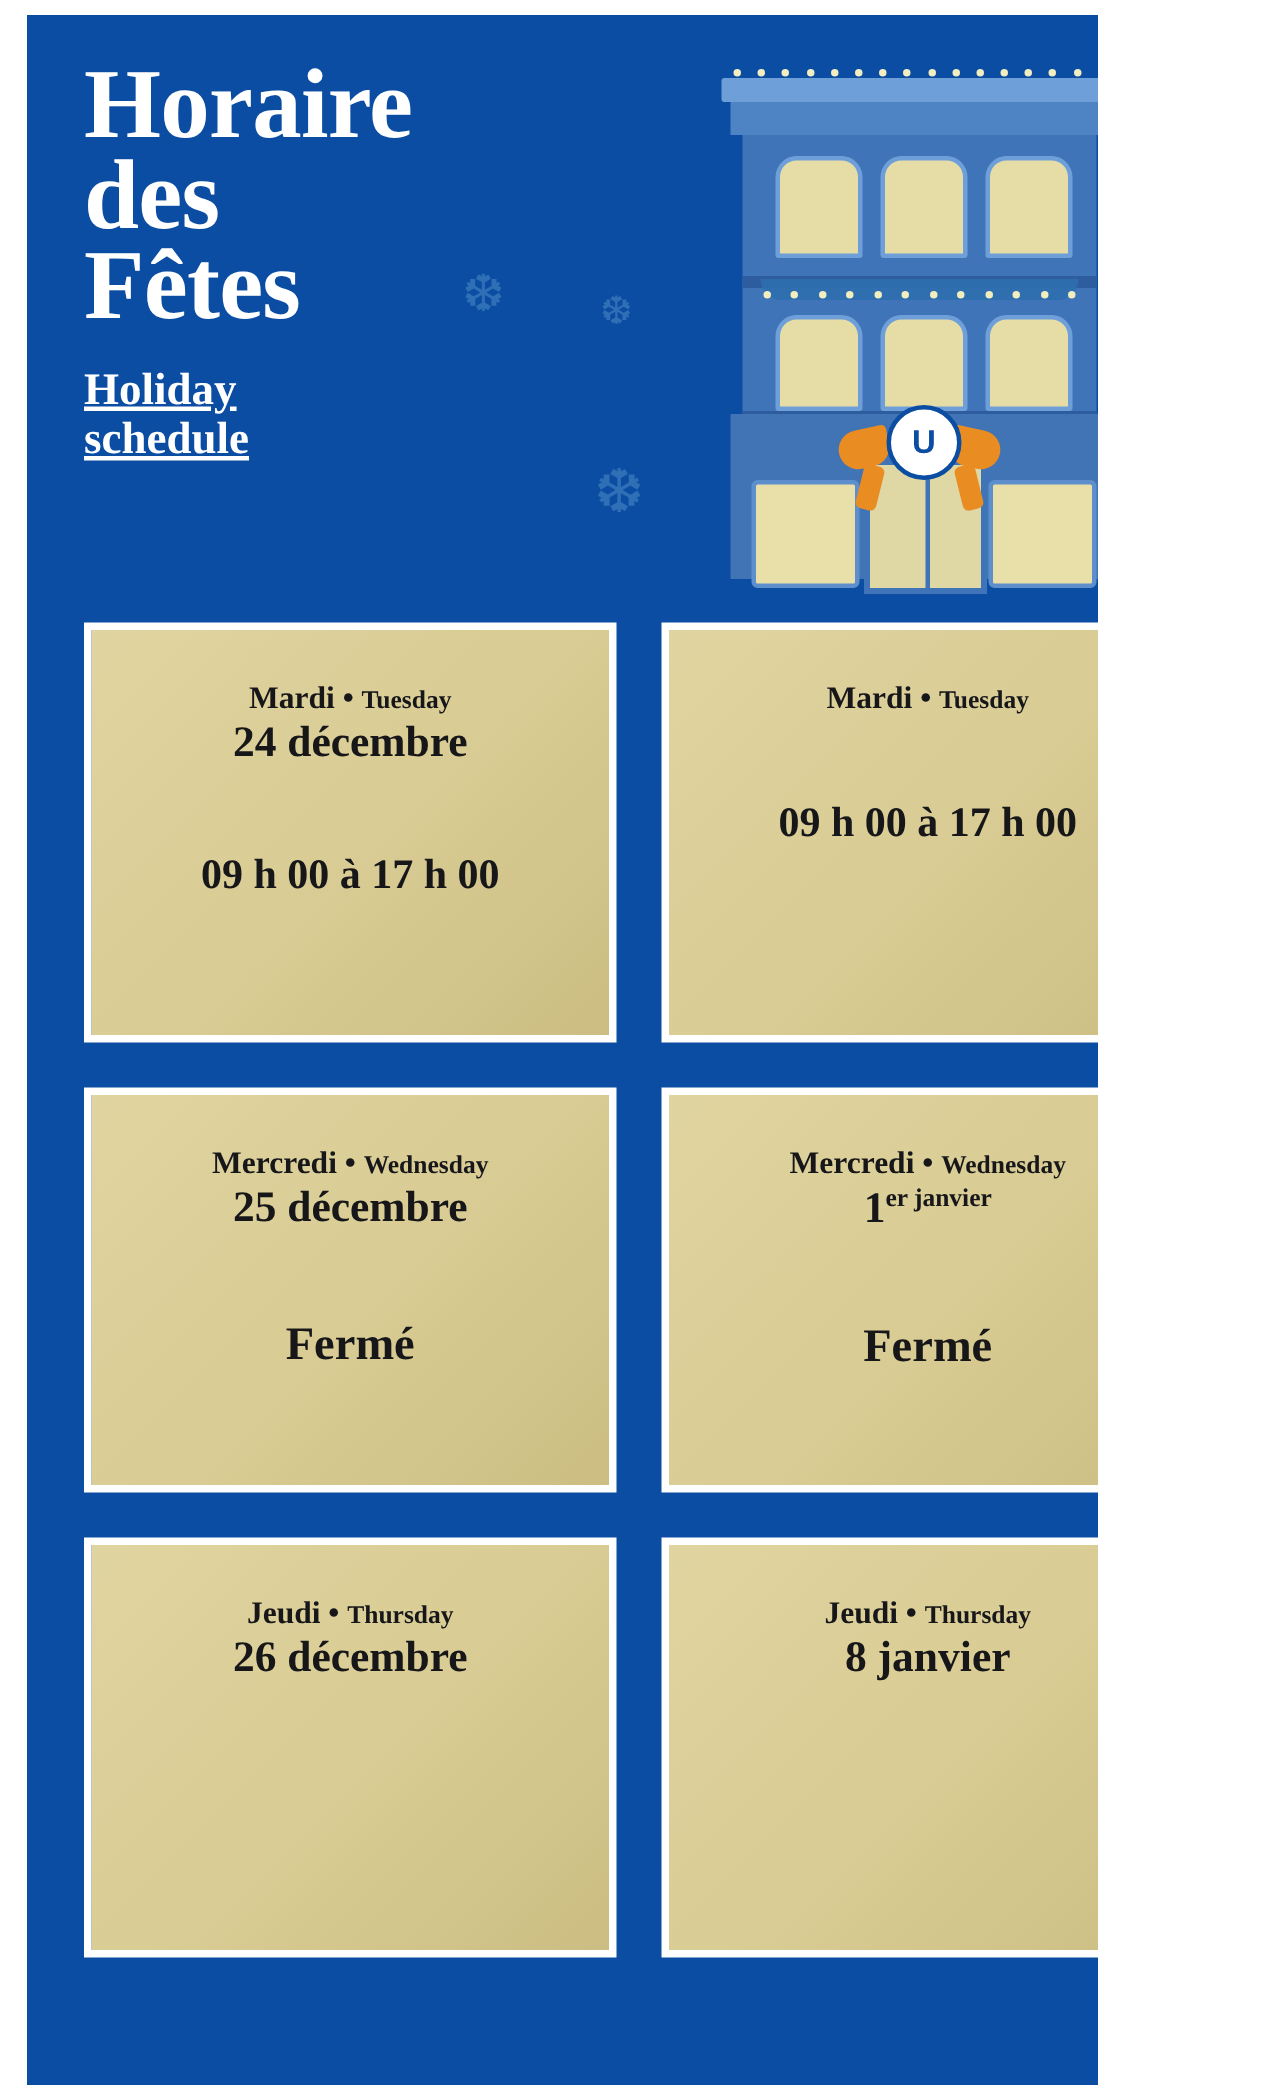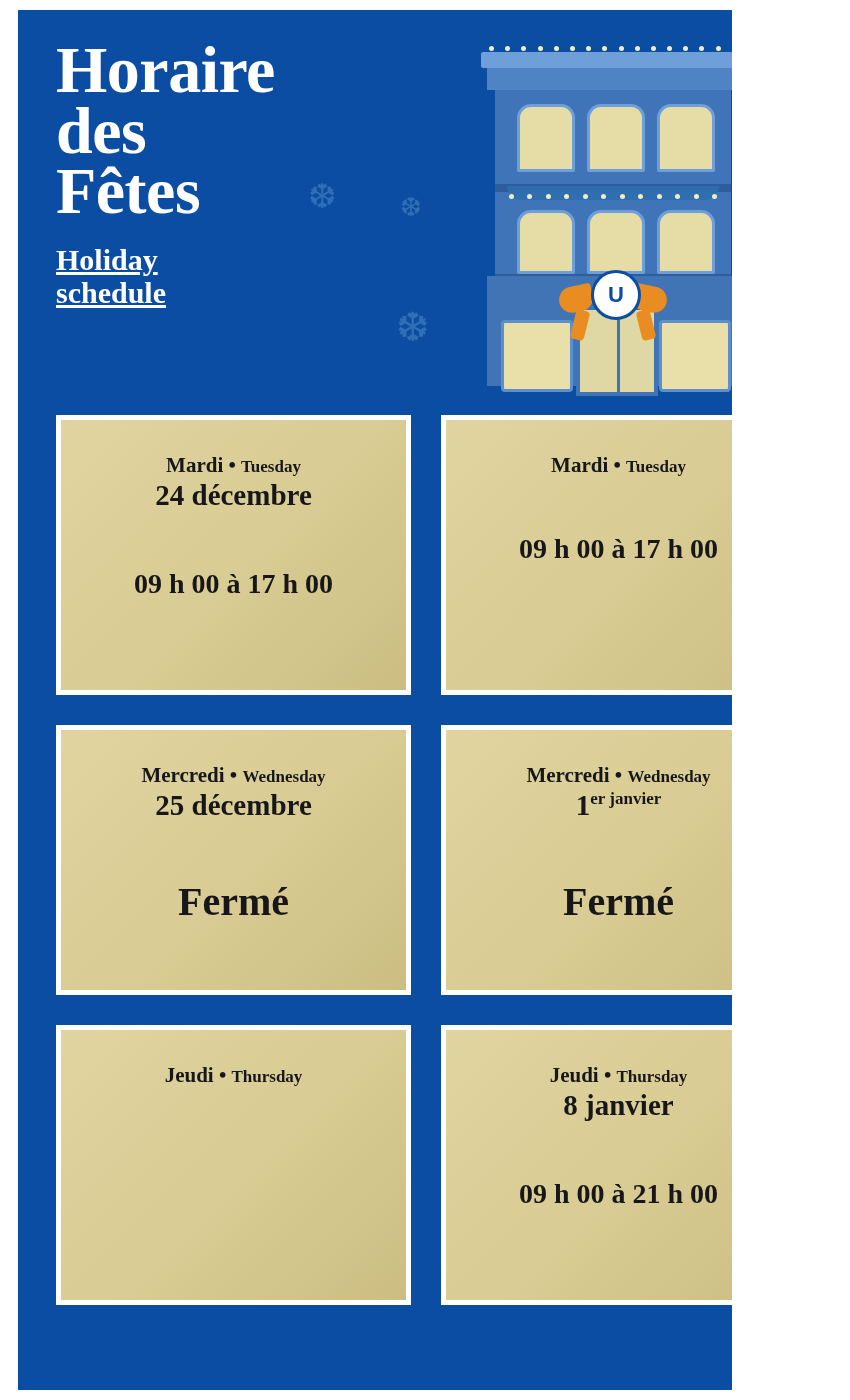--- a/index.html
+++ b/index.html
@@ -257,21 +257,21 @@
   }
   .card-hours {
     font-family: "Liberation Serif", serif;
     font-size: 28px;
     font-weight: bold;
     margin-top: 56px;
     text-align: center;
     white-space: nowrap;
   }
   .card-hours.closed {
-    font-size: 40px;
+    font-size: 31px;
   }
 </style>
 </head>
 <body>
 
 <div class="poster">
 
   <div class="header">
 
     <div class="title-block">
@@ -424,29 +424,31 @@
       </div>
     </div>
 
     <div class="row">
       <div class="card">
         <div class="card-day">
           <span>Jeudi</span>
           <span>•</span>
           <span class="en">Thursday</span>
         </div>
+        <div class="card-date">
+          <span>26 décembre</span>
+        </div>
       </div>
 
       <div class="card">
         <div class="card-day">
           <span>Jeudi</span>
           <span>•</span>
           <span class="en">Thursday</span>
         </div>
         <div class="card-date">
           <span>8 janvier</span>
         </div>
-        <div class="card-hours">09 h 00 à 21 h 00</div>
       </div>
     </div>
 
   </div>
 </div>
 
 </body></html>

